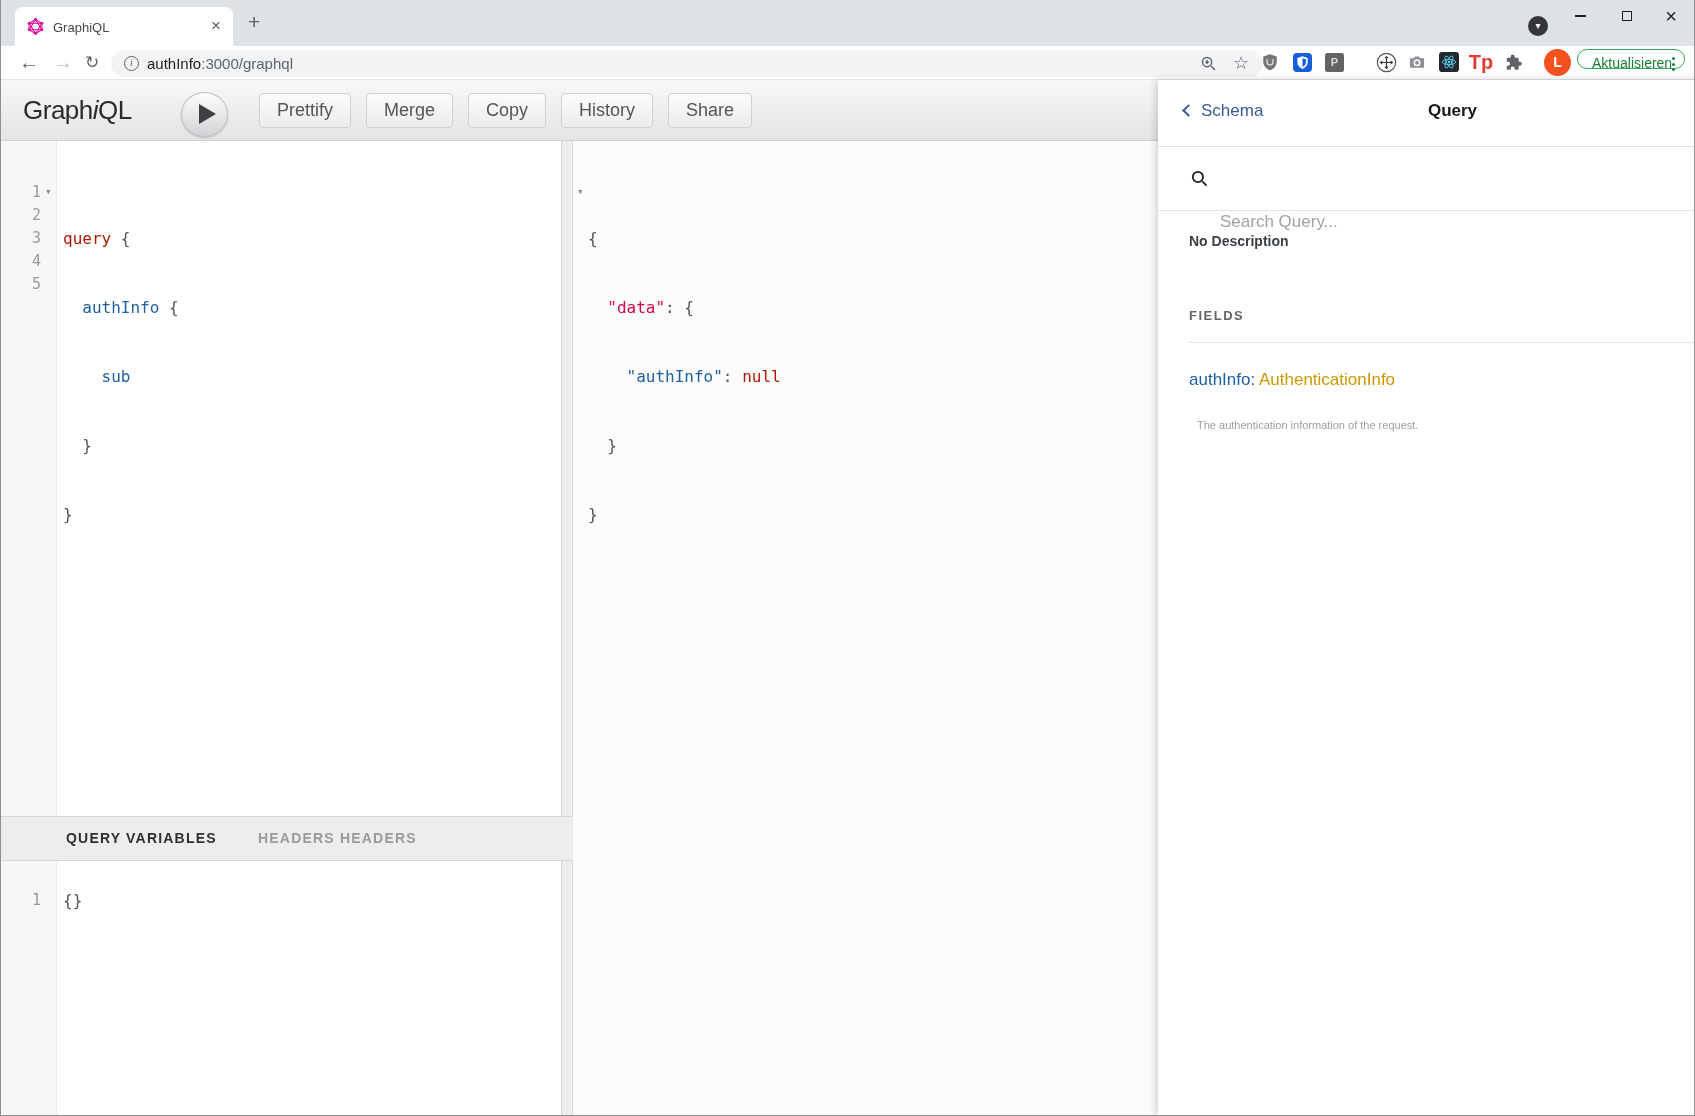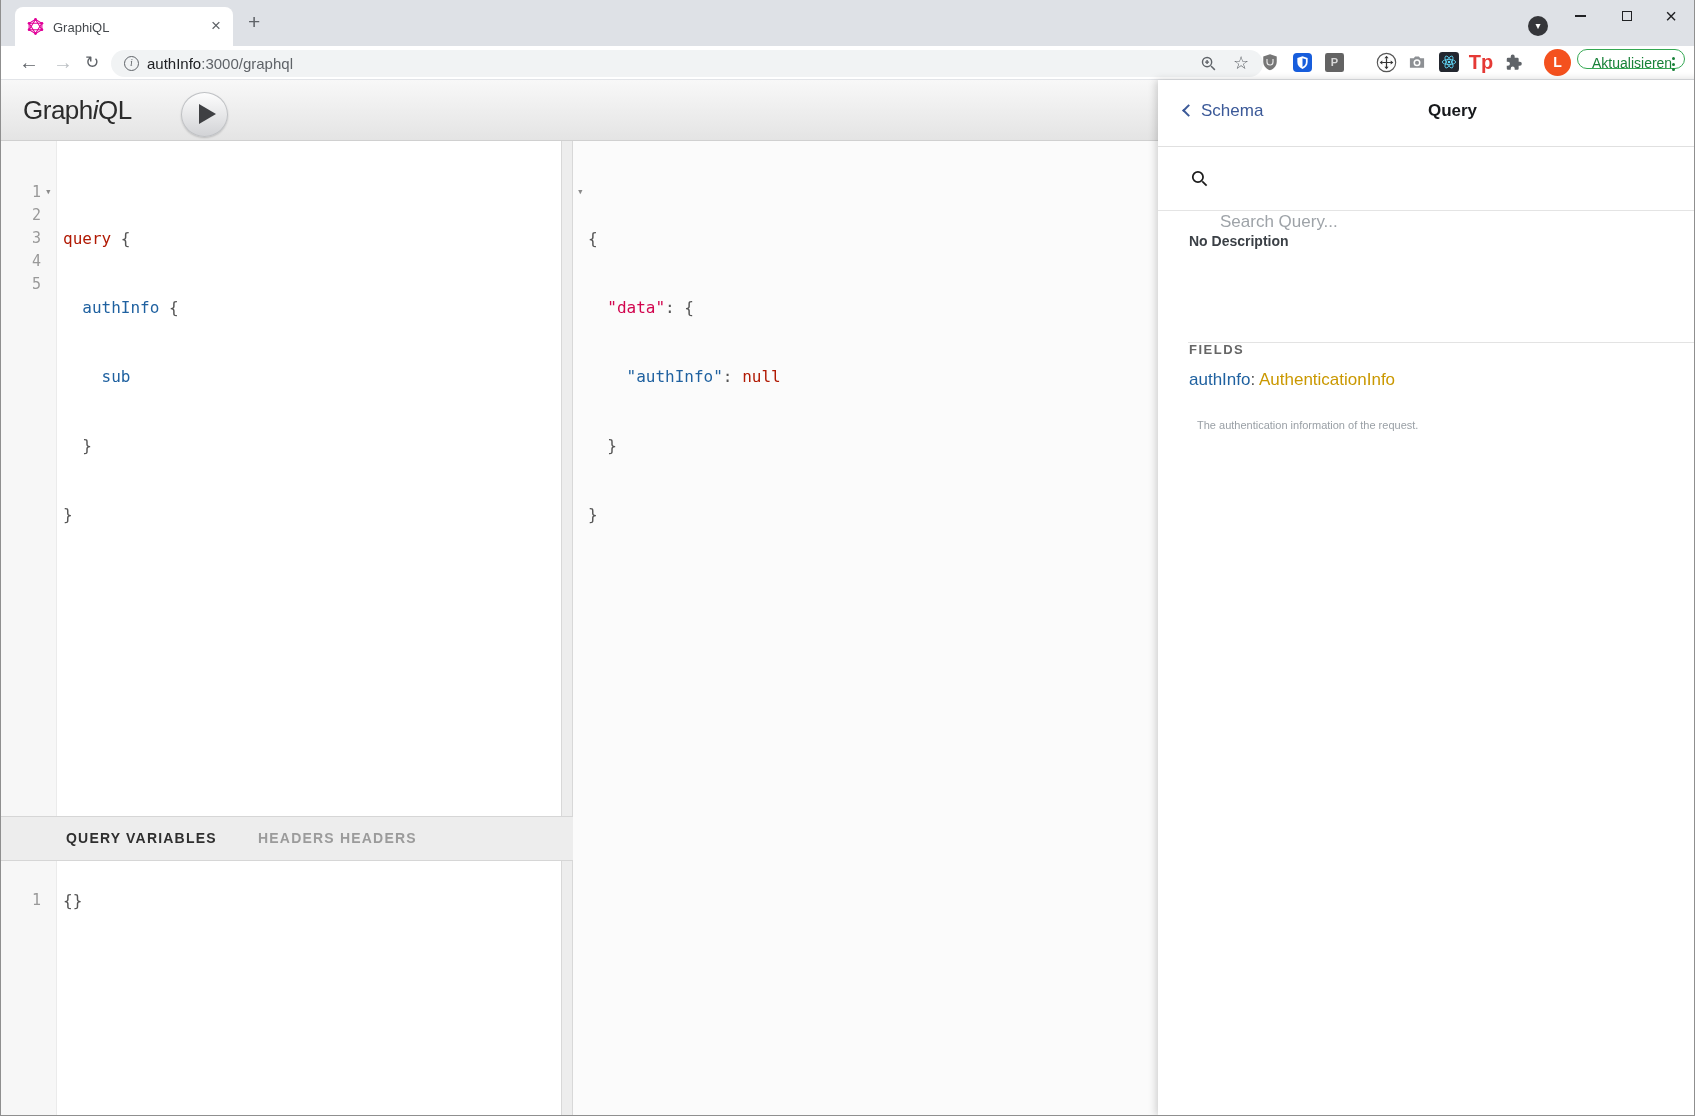--- a/index.html
+++ b/index.html
@@ -93,21 +93,21 @@
   .chev{ display:inline-block; width:9px; height:9px; border-left:2.4px solid #3B5998; border-bottom:2.4px solid #3B5998;
          transform:rotate(45deg); margin-right:8px; position:relative; top:-1px; }
   .docs-title{ position:absolute; left:0; right:0; top:21px; text-align:center; font-size:17px; font-weight:bold; color:#17191c; }
   .docs-close{ position:absolute; right:26px; top:14px; font-size:26px; color:#3c3c3c; cursor:pointer; font-weight:300; }
   .docs-search{ position:absolute; left:0; top:67px; right:0; height:64px; border-bottom:1px solid #e4e4e4; }
   .search-icon{ position:absolute; left:32px; top:22px; }
   .docs-search input{ position:absolute; left:62px; top:14px; right:20px; height:36px; border:none; outline:none;
                       font-size:17px; color:#333; font-family:"Liberation Sans",sans-serif; background:transparent;margin-top:43px; }
   .docs-search input::placeholder{ color:#9ea3a8; }
   .nodesc{ position:absolute; left:31px; top:153px; font-size:14px; color:#3b4046;font-weight:bold; }
-  .fields-h{ position:absolute; left:31px; top:228px; font-size:13px; font-weight:bold; letter-spacing:1.5px; color:#666;margin-top:34px; }
+  .fields-h{ position:absolute; left:31px; top:228px; font-size:13px; font-weight:bold; letter-spacing:1.5px; color:#666; }
   .fields-hr{ position:absolute; left:30px; right:16px; top:262px; border-bottom:1px solid #e3e3e3; }
   .fieldrow{ position:absolute; left:31px; top:290px; font-size:17px; }
   .fname{ color:#1F61A0; cursor:pointer; }
   .fsep{ color:#555; }
   .ftype{ color:#CA9800; cursor:pointer; }
   .fdesc{ position:absolute; left:39px; top:339px; font-size:11px; color:#9aa0a6; }
 
   svg{ display:block; }
 </style>
 </head>
@@ -228,20 +228,27 @@
     </div>
   </div>
 
   <div class="page">
 
     <div class="gql-topbar">
       <div class="gql-logo"><span>Graph</span><span class="it">i</span><span>QL</span></div>
       <div class="playbtn">
           <div class="tri"></div>
         </div>
+      <div class="gbtns">
+        <div class="gbtn">Prettify</div>
+        <div class="gbtn">Merge</div>
+        <div class="gbtn">Copy</div>
+        <div class="gbtn">History</div>
+        <div class="gbtn">Share</div>
+      </div>
     </div>
 
     <div class="query-pane mono">
       <div class="gutter">
         <div class="gut-rows">
           <div class="ln">1</div>
           <div class="ln">2</div>
           <div class="ln">3</div>
           <div class="ln">4</div>
           <div class="ln">5</div>

